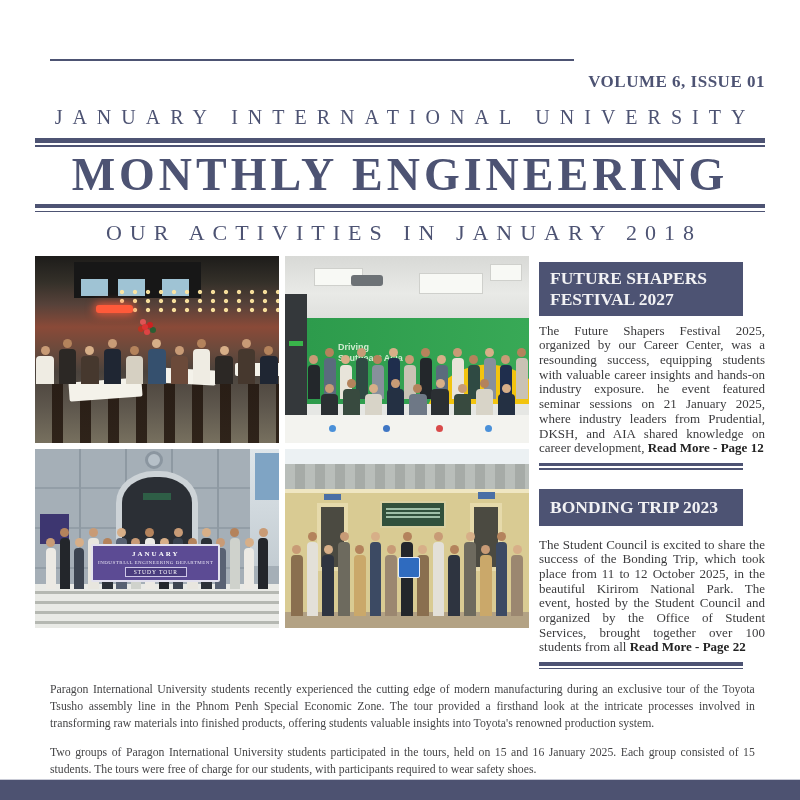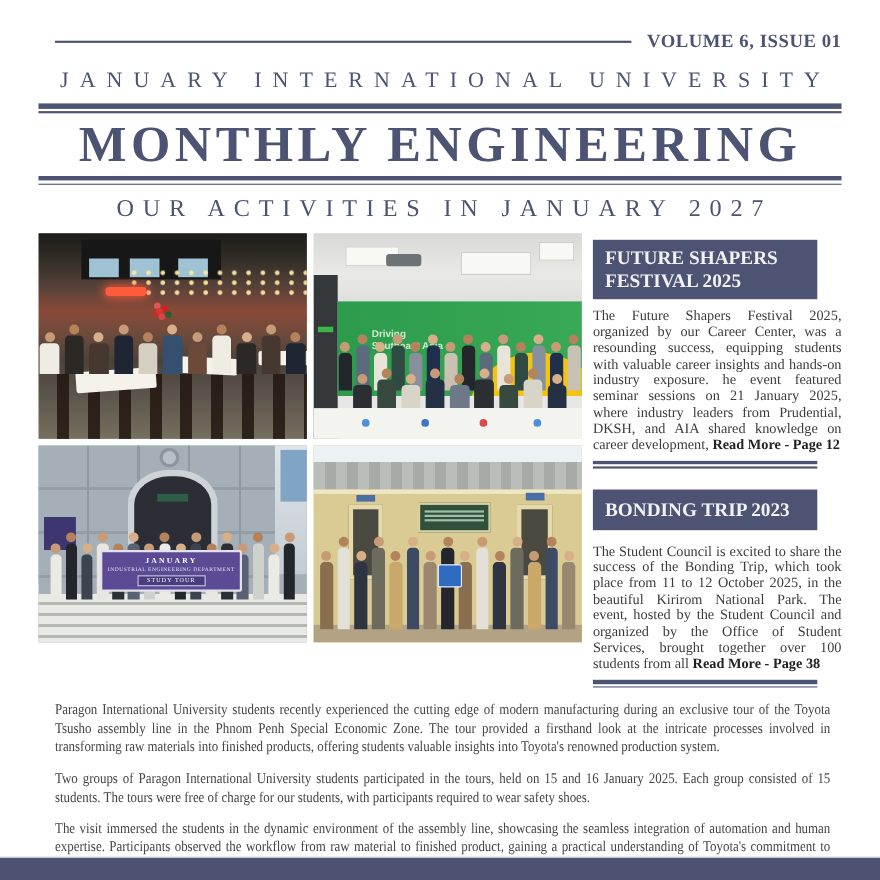--- a/index.html
+++ b/index.html
@@ -4,21 +4,21 @@
 <style>
   * { margin:0; padding:0; box-sizing:border-box; }
   html,body { background:#ffffff; }
   body { font-family:"Liberation Serif","DejaVu Serif",serif; color:#3d3d3f; }
   .page { position:relative; width:800px; height:800px; background:#fff; overflow:hidden; margin:0 auto; }
 
   
   .header { padding:28px 35px 0 35px; }
   .issue-row { display:flex; align-items:center; }
   .issue-rule { flex:1; height:2px; background:#4d5373; margin-left:15px; margin-right:14px; }
-  .issue-label { font-size:17px; font-weight:bold; color:#4d5373; letter-spacing:.5px; }
+  .issue-label { font-size:17px; font-weight:bold; color:#4d5373; letter-spacing:.5px;margin-top:44px; }
   .university { text-align:center; margin-top:14px; font-size:20px; color:#4d5373; letter-spacing:10px; text-indent:10px; }
   .rule-double { margin-top:9px; }
   .rule-double .thick { height:4.5px; background:#4d5373; }
   .rule-double .thin  { height:1.5px; background:#4d5373; margin-top:2.5px; }
   .big-title { text-align:center; font-size:46px; font-weight:bold; color:#4d5373; letter-spacing:4px; line-height:1.14; margin-top:2px; }
   .rule-double.below-title { margin-top:3px; }
   .subtitle { text-align:center; margin-top:8px; font-size:22px; color:#4d5373; letter-spacing:8px; text-indent:8px; }
 
   
   .main { display:flex; gap:8px; padding:0 35px; margin-top:10px; }
@@ -123,21 +123,21 @@
     <div class="university">JANUARY INTERNATIONAL UNIVERSITY</div>
     <div class="rule-double">
         <div class="thick"></div>
         <div class="thin"></div>
       </div>
     <h1 class="big-title">MONTHLY ENGINEERING</h1>
     <div class="rule-double below-title">
         <div class="thick"></div>
         <div class="thin"></div>
       </div>
-    <div class="subtitle">OUR ACTIVITIES IN JANUARY 2027</div>
+    <div class="subtitle">OUR ACTIVITIES IN JANUARY 2018</div>
   </div>
 
   <div class="main">
 
     <div class="photo-grid">
 
       <div class="photo ph1">
         <div class="mezzanine"></div>
         <div class="win" style="left:19%"></div>
         <div class="win" style="left:34%"></div>
@@ -474,34 +474,34 @@
               <div class="ptorso" style="background: rgb(155, 135, 112);"></div>
             </div>
           </div>
         <div class="bluebox"></div>
       </div>
     </div>
 
     <aside class="right-col">
       <div class="article-head">
         <div>FUTURE  SHAPERS</div>
-        <div>FESTIVAL 2025</div>
+        <div>FESTIVAL 2027</div>
       </div>
       <p class="article-body"><span>The Future Shapers Festival 2025, organized by our Career Center, was a resounding success, equipping students with valuable career insights and hands-on industry exposure. he event featured seminar sessions on 21 January 2025, where industry leaders from Prudential, DKSH, and AIA shared knowledge on career development, </span><b>Read More - Page 12</b></p>
       <div class="rule-sm">
           <div class="thick"></div>
           <div class="thin"></div>
         </div>
 
       <div class="gap-article"></div>
 
       <div class="article-head single">
         <div>BONDING TRIP 2023</div>
       </div>
-      <p class="article-body" style="margin-top:12px"><span>The Student Council is excited to share the success of the Bonding Trip, which took place from 11 to 12 October 2025, in the beautiful Kirirom National Park. The event, hosted by the Student Council and organized by the Office of Student Services, brought together over 100 students from all </span><b>Read More - Page 38</b></p>
+      <p class="article-body" style="margin-top:12px"><span>The Student Council is excited to share the success of the Bonding Trip, which took place from 11 to 12 October 2025, in the beautiful Kirirom National Park. The event, hosted by the Student Council and organized by the Office of Student Services, brought together over 100 students from all </span><b>Read More - Page 22</b></p>
       <div class="rule-sm">
           <div class="thick"></div>
           <div class="thin"></div>
         </div>
     </aside>
   </div>
 
 
   <div class="paragraphs">
     <div class="cond">

